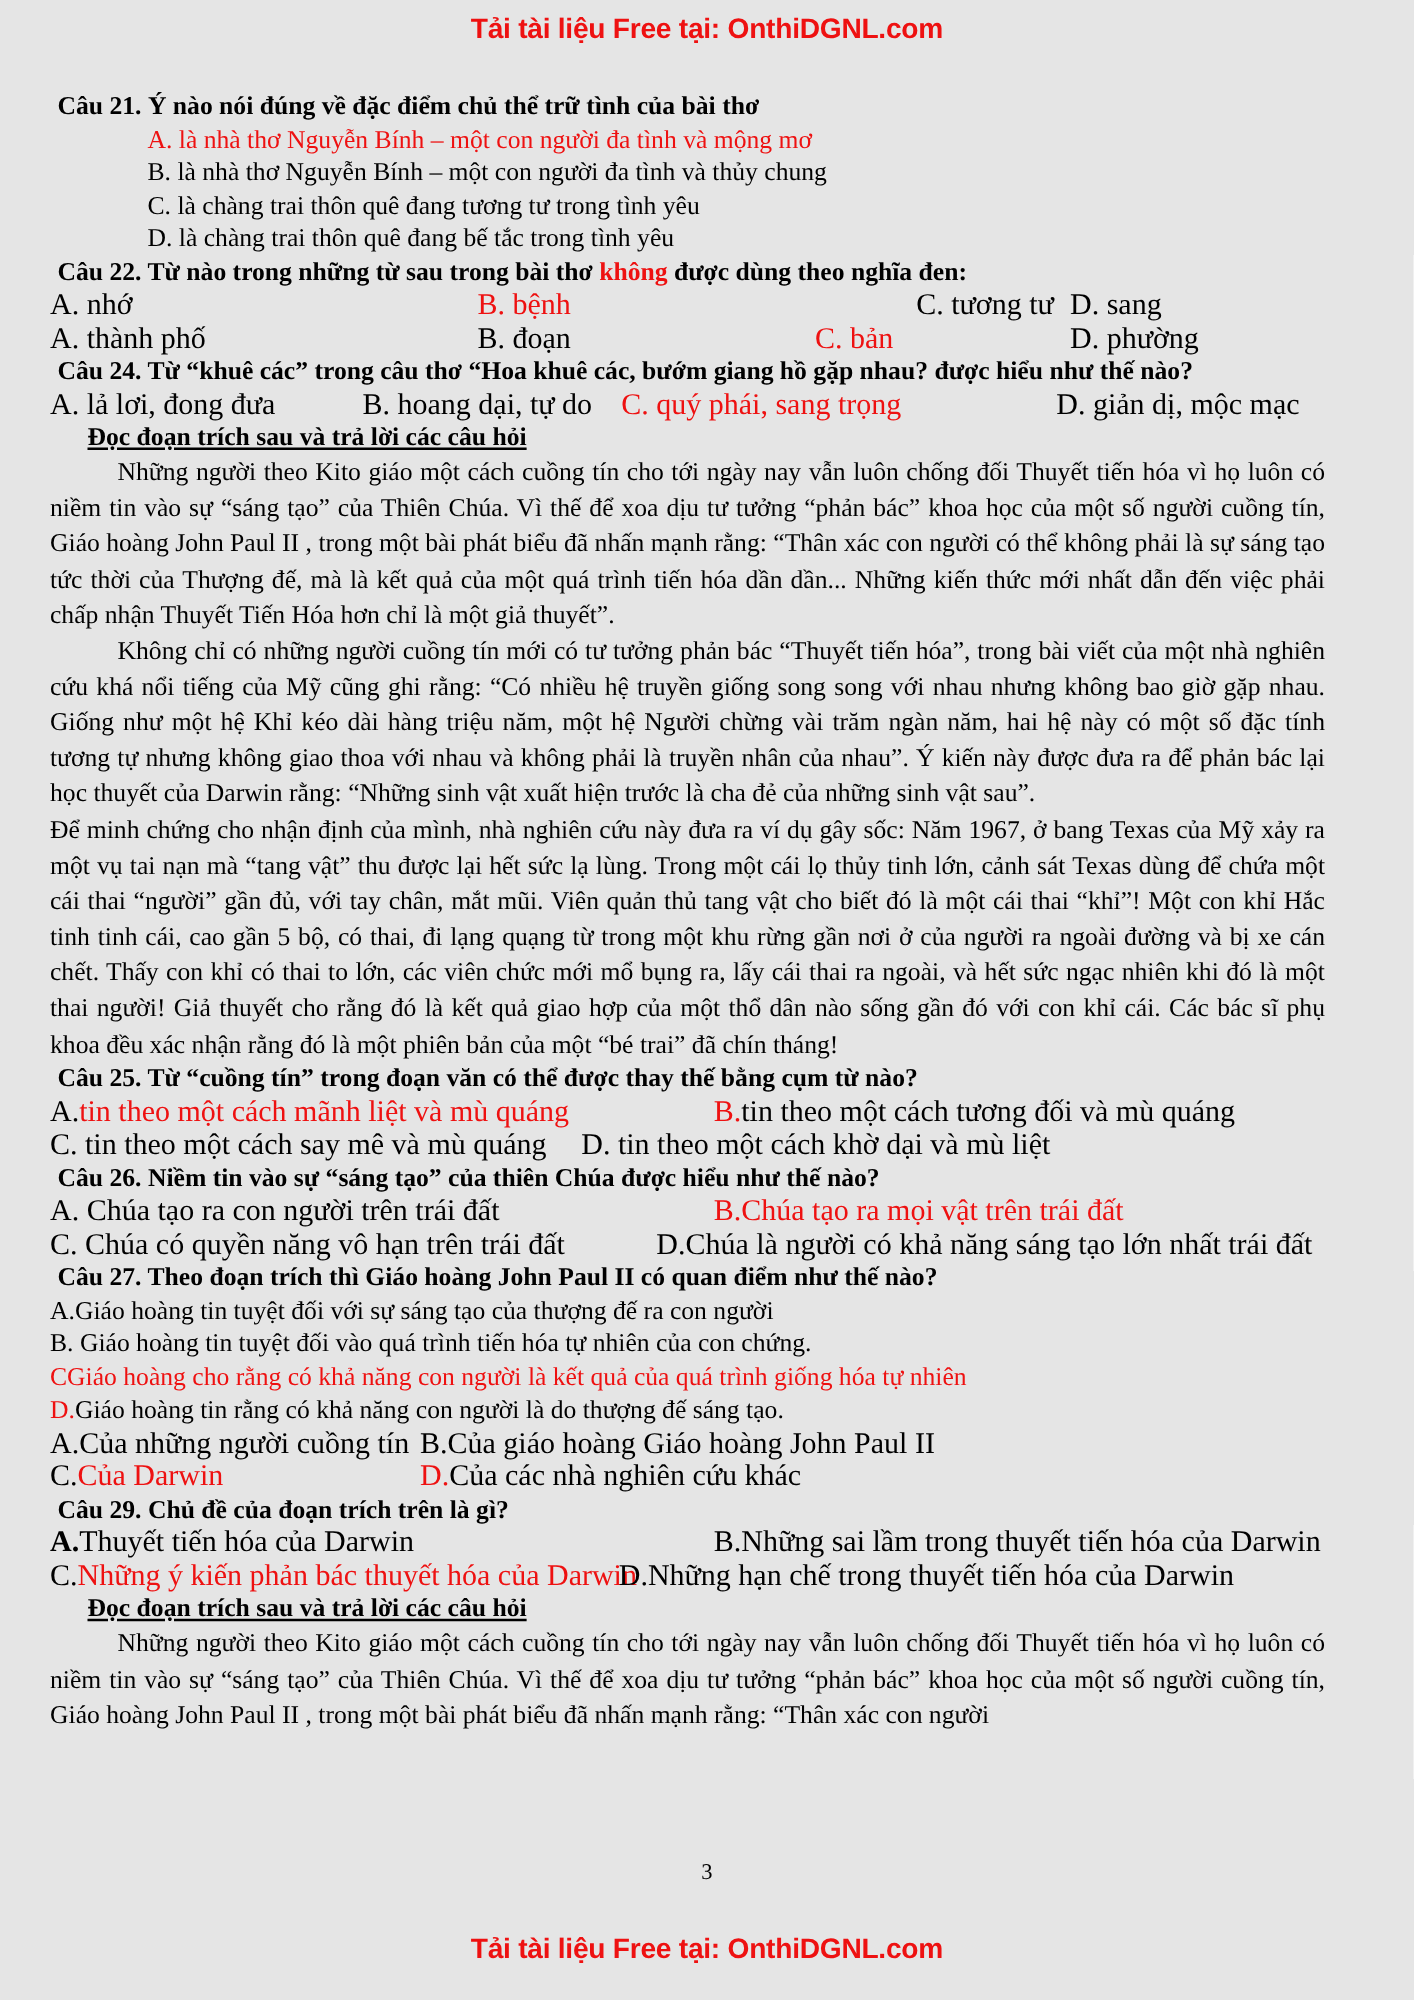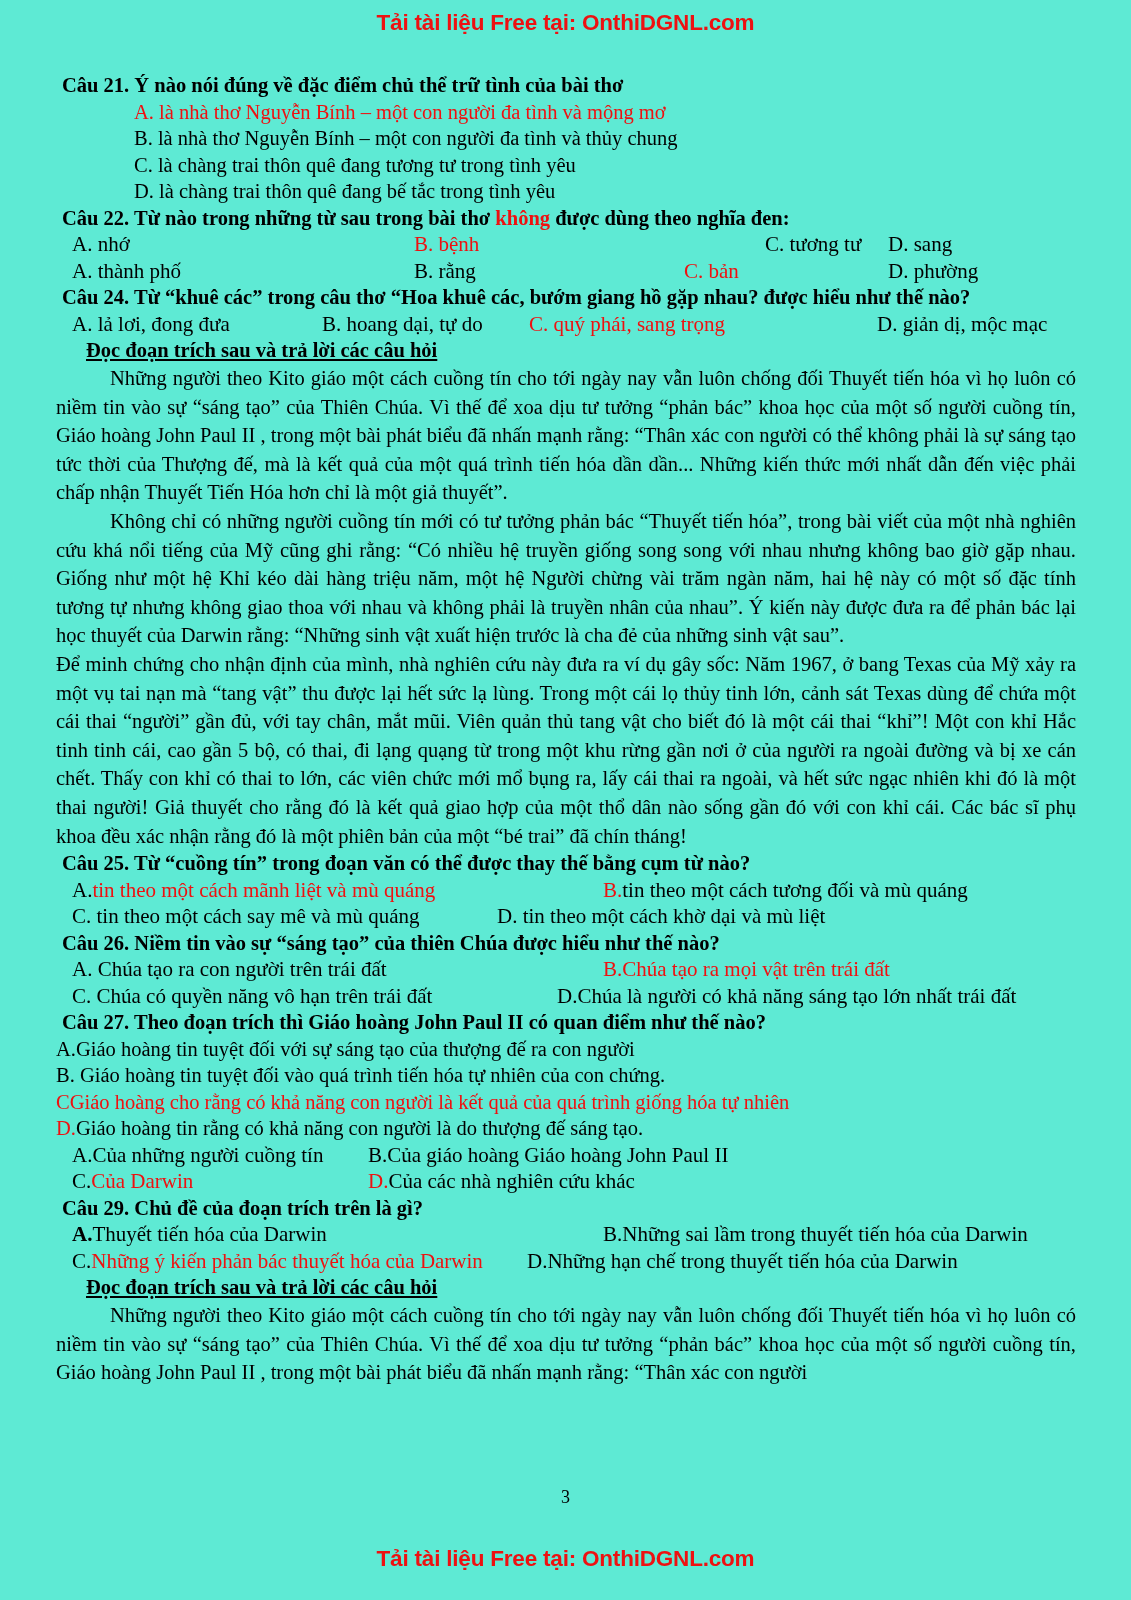--- a/index.html
+++ b/index.html
@@ -9,41 +9,41 @@
   }
   body {
     font-family: "Liberation Serif", "DejaVu Serif", serif;
     color: #000000;
   }
   .page {
     position: relative;
     width: 1131px;
     height: 1600px;
     margin: 0 auto;
-    background: #5eead4;
+    background: #e5e5e5;
     overflow: hidden;
     box-sizing: border-box;
   }
   .banner {
     text-align: center;
     font-family: "Liberation Sans", "DejaVu Sans", sans-serif;
     font-weight: bold;
     font-size: 22.5px;
     color: #ee1111;
     letter-spacing: -0.2px;
   }
   .banner-top { padding-top: 10px; }
   .banner-bottom {
     position: absolute;
     left: 0; right: 0;
     bottom: 28px;
   }
   .content {
     position: absolute;
-    left: 56px;
+    left: 40px;
     top: 72px;
     width: 1020px;
   }
   .qtitle {
     font-weight: bold;
     font-size: 20.5px;
     line-height: 26.5px;
     padding-left: 6px;
     white-space: nowrap;
   }
@@ -53,24 +53,23 @@
     font-size: 20.5px;
     line-height: 26.5px;
   }
   .opt-line {
     font-size: 20.5px;
     line-height: 26.5px;
     white-space: nowrap;
   }
   .row {
     display: flex;
-    font-size: 21px;
+    font-size: 24px;
     line-height: 26.5px;
     white-space: nowrap;
-    margin-left: 16px;
   }
   .row > span { display: inline-block; }
   .red { color: #ee1111; }
   .bold { font-weight: bold; }
   .passage-head {
     font-weight: bold;
     font-size: 20.5px;
     line-height: 27px;
     padding-left: 30px;
     text-decoration: underline;
@@ -110,21 +109,21 @@
     <div class="qtitle"><span>Câu 22. Từ nào trong những từ sau trong bài thơ </span><span class="red">không</span><span> được dùng theo nghĩa đen:</span></div>
     <div class="row">
       <span style="width:342px">A. nhớ</span>
       <span class="red" style="width:351px">B. bệnh</span>
       <span style="width:123px">C. tương tư</span>
       <span>D. sang</span>
     </div>
 
     <div class="row">
       <span style="width:342px">A. thành phố</span>
-      <span style="width:270px">B. rằng</span>
+      <span style="width:270px">B. đoạn</span>
       <span class="red" style="width:204px">C. bản</span>
       <span>D. phường</span>
     </div>
 
     <div class="qtitle">Câu 24. Từ “khuê các” trong câu thơ “Hoa khuê các, bướm giang hồ gặp nhau? được hiểu như thế nào?</div>
     <div class="row">
       <span style="width:250px">A. lả lơi, đong đưa</span>
       <span style="width:207px">B. hoang dại, tự do</span>
       <span class="red" style="width:348px">C. quý phái, sang trọng</span>
       <span>D. giản dị, mộc mạc</span>

